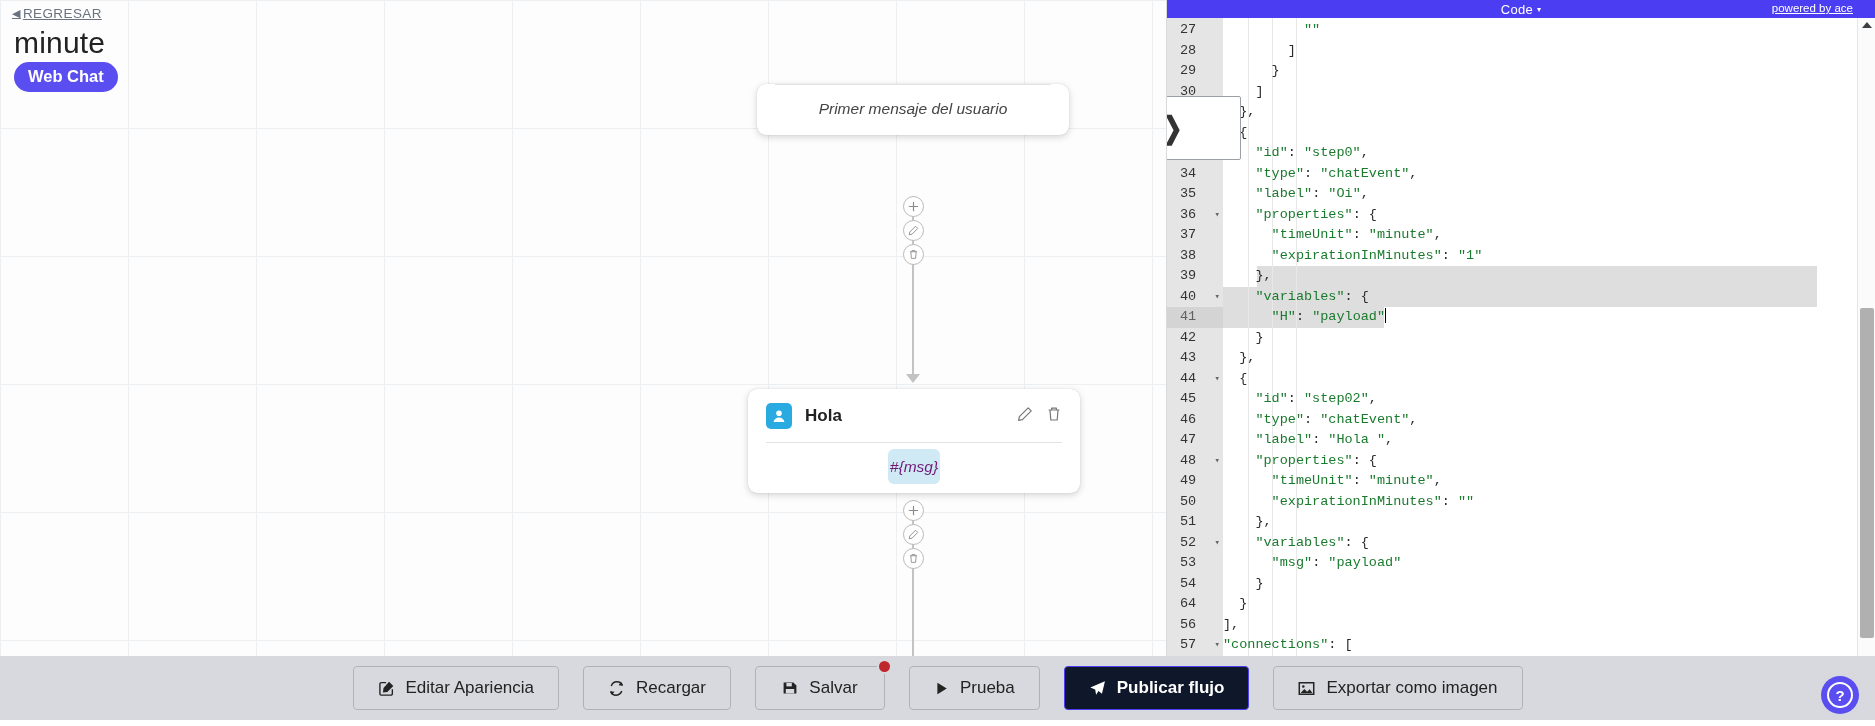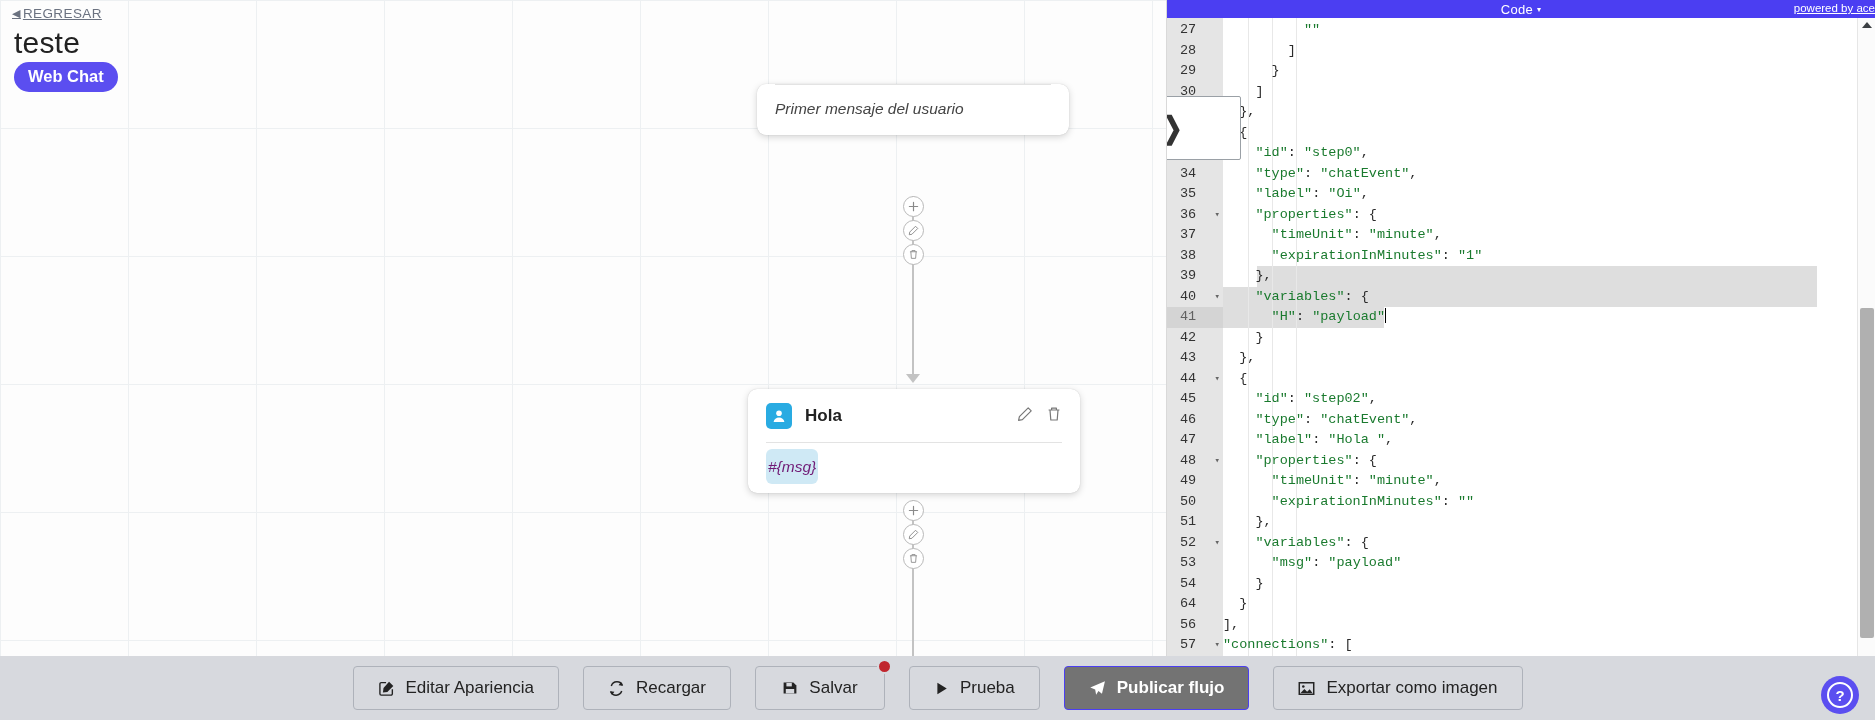--- a/index.html
+++ b/index.html
@@ -72,21 +72,21 @@
   }
   .node-title {
     margin-left: 13px; font-size: 17px; font-weight: bold; color: #222;
     flex: 1 1 auto;
   }
   .node-actions { display: flex; align-items: center; gap: 13px; }
   .node-icon { cursor: pointer; display: block; opacity: .72; }
   .node-divider { height: 1px; background: #e3e3e3; margin: 0 18px; }
   .node-body {
     padding: 15px 18px 17px;
-    text-align: left;
+    text-align: center;
     font-size: 15.5px; font-style: italic; color: #444;
   }
   .tag-var {
     background: #cfe9f5; color: #701a75; padding: 9px 2px; border-radius: 6px;
   }
 
   
   .mini-btns {
     position: absolute; display: flex; flex-direction: column; gap: 3px;
     align-items: center;
@@ -110,21 +110,21 @@
     display: flex; align-items: center; justify-content: center;
     position: relative;
     text-align: center;
   }
   #editor-header .title {
     color: #fff; font-size: 13px; letter-spacing: .3px;
     display: flex; align-items: center; gap: 4px;
   }
   #editor-header .caret { font-size: 8px; }
   #powered {
-    position: absolute; right: 0; top: 2px;
+    position: absolute; right: 22px; top: 2px;
     color: #fff; font-size: 11.5px; text-decoration: underline;
     cursor: pointer;
   }
 
   #code-wrap {
     position: relative;
     height: 638px; overflow: hidden;
     font-family: "Liberation Mono", monospace;
     font-size: 13.5px; line-height: 20.5px;
   }
@@ -205,21 +205,21 @@
     display: flex; align-items: center; justify-content: center; gap: 11px;
     padding: 0 24px;
     background: transparent;
     border: 1px solid #aeb2ba;
     border-radius: 4px;
     font-size: 17px; color: #232323;
     cursor: pointer;
     margin: 0 11px;
   }
   .tb-btn.primary {
-    background: #737373; border-color: #4b3ef2; color: #fff; font-weight: bold;
+    background: #0f172a; border-color: #4b3ef2; color: #fff; font-weight: bold;
   }
   .tb-badge {
     position: absolute; right: -8px; top: -8px;
     width: 15px; height: 15px; border-radius: 50%;
     background: #c0262e; border: 2px solid #d7d9de;
   }
   #help-btn {
     position: absolute; right: 16px; top: 676px;
     width: 38px; height: 38px; border-radius: 50%;
     background: #5b4ef0; color: #fff;
@@ -238,21 +238,21 @@
 
 <div id="app">
 
   <div id="canvas">
 
     <a id="back-link">
       <span class="chev">◀</span>
         <span>REGRESAR</span>
     </a>
 
-    <div id="flow-title">teste</div>
+    <div id="flow-title">minute</div>
     <div id="channel-badge">Web Chat</div>
 
     <div class="conn-line" style="left:912px; top:196px; height:180px;"></div>
     <div class="arrow-head" style="left:906px; top:374px;"></div>
 
     <div class="conn-line" style="left:912px; top:500px; height:156px;"></div>
 
     <div class="mini-btns" style="left:903px; top:196px;">
       <div class="mini-btn">
         <svg width="11" height="11" viewBox="0 0 12 12">

